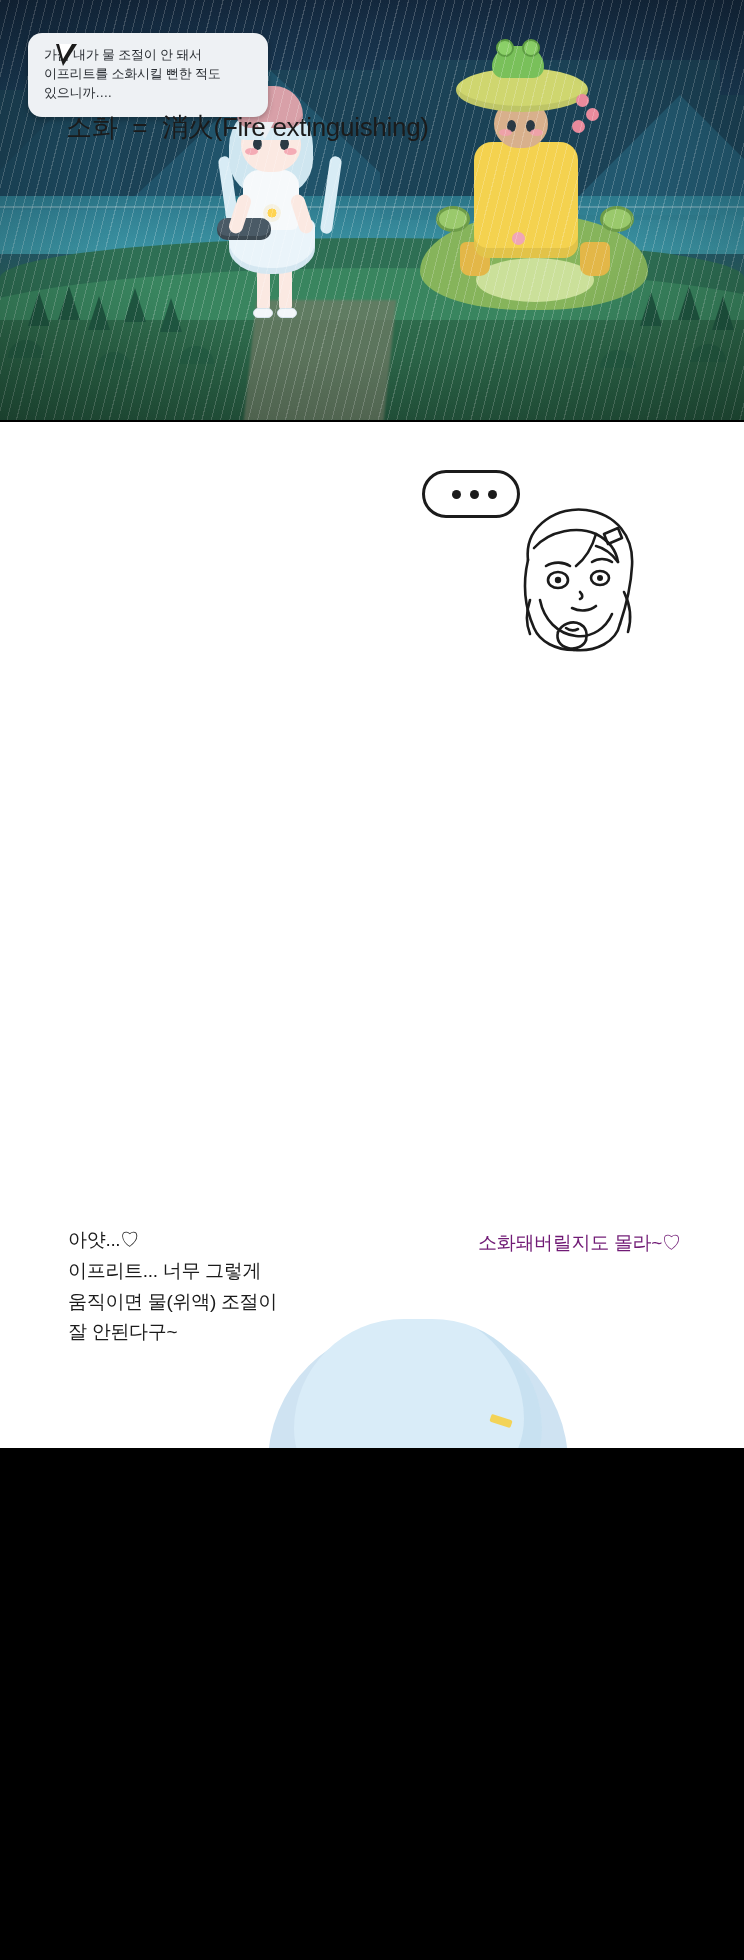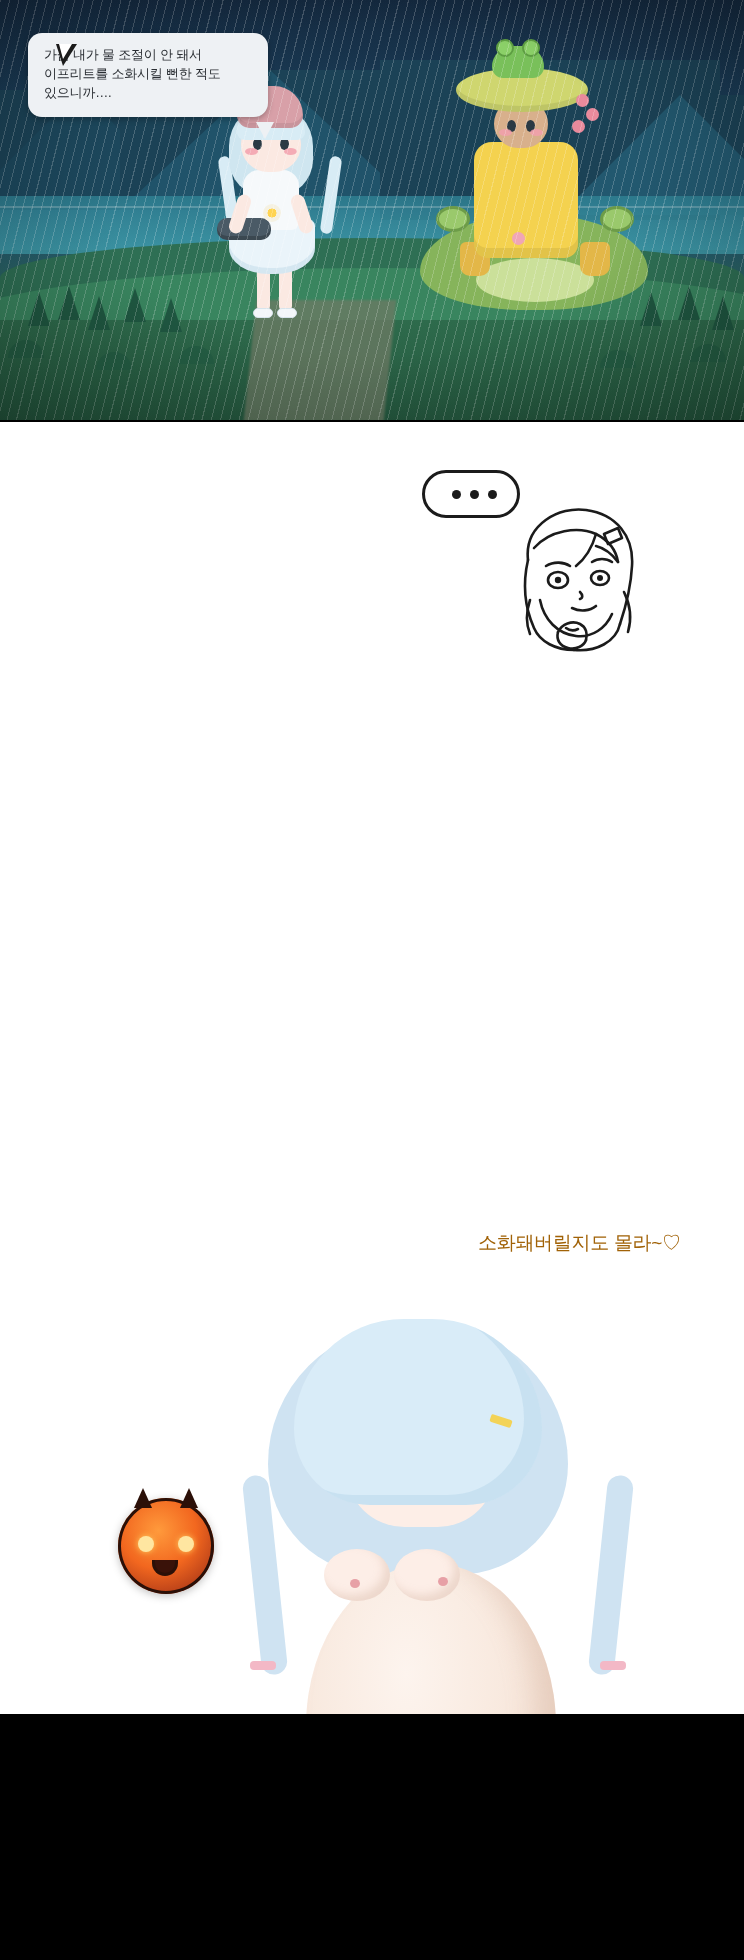--- a/index.html
+++ b/index.html
@@ -6,21 +6,21 @@
   html, body {
     margin: 0; padding: 0;
     background: #000;
   }
   body {
     font-family: "Liberation Sans", sans-serif;
   }
   #page {
     position: relative;
     width: 744px;
-    height: 1714px;
+    height: 1448px;
     background: #ffffff;
     overflow: hidden;
     margin: 0 auto;
   }
 
   
   .panel1 {
     position: absolute;
     left: 0; top: 0;
     width: 744px; height: 422px;
@@ -268,21 +268,21 @@
     position: absolute; left: 0; top: 1207px; width: 744px; height: 753px;
     background: #fff;
   }
   .cap-left {
     position: absolute; left: 68px; top: 1225px;
     font-size: 19px; line-height: 1.62; color: #1b1b1b; letter-spacing: -.3px;
     white-space: pre-line;
   }
   .cap-right {
     position: absolute; left: 478px; top: 1228px;
-    font-size: 19px; line-height: 1.6; color: #a16207; letter-spacing: -.3px;
+    font-size: 19px; line-height: 1.6; color: #701a75; letter-spacing: -.3px;
     white-space: nowrap;
   }
 
   
   .bigchar { position: absolute; left: 258px; top: 1325px; width: 360px; height: 620px; }
   .bg-hair-back {
     position:absolute; left: 10px; top: 0; width: 300px; height: 250px;
     background: #cfe3f2; border-radius: 150px 150px 120px 120px;
   }
   .bg-hood {
@@ -452,20 +452,25 @@
 있으니까….</span>
     </div>
     <div class="bubble-tail"></div>
   </div>
 
   <div class="sep" style="top:420px;"></div>
 
   <div class="panel2"></div>
 
   <div class="trans-lines">
+    <div>
+      <span>소화</span>
+      <span class="eq">=</span>
+      <span>消火(Fire extinguishing)</span>
+    </div>
   </div>
 
   <div class="think-bubble">
     <div class="think-dots">
       <i></i>
       <i></i>
       <i></i>
     </div>
   </div>
   <div class="think-tail"></div>
@@ -502,20 +507,24 @@
         <path d="M66 128 C70 131 74 131 78 129"></path>
 
         <path d="M124 92 C130 104 132 118 128 132"></path>
         <path d="M30 100 C26 112 26 124 30 134"></path>
       </g>
     </svg>
   </div>
 
   <div class="panel3"></div>
 
+  <div class="cap-left">아얏...♡
+이프리트... 너무 그렇게
+움직이면 물(위액) 조절이
+잘 안된다구~</div>
   <div class="cap-right">소화돼버릴지도 몰라~♡</div>
 
   <div class="bigchar">
     <div class="bg-braid l" style="left:-6px; top:150px;"></div>
     <div class="bg-braid r" style="right:-6px; top:150px;"></div>
     <div class="bg-braid-tie" style="left:-8px; top:336px;"></div>
     <div class="bg-braid-tie" style="right:-8px; top:336px;"></div>
 
     <div class="bg-hair-back"></div>
     <div class="bg-belly"></div>

